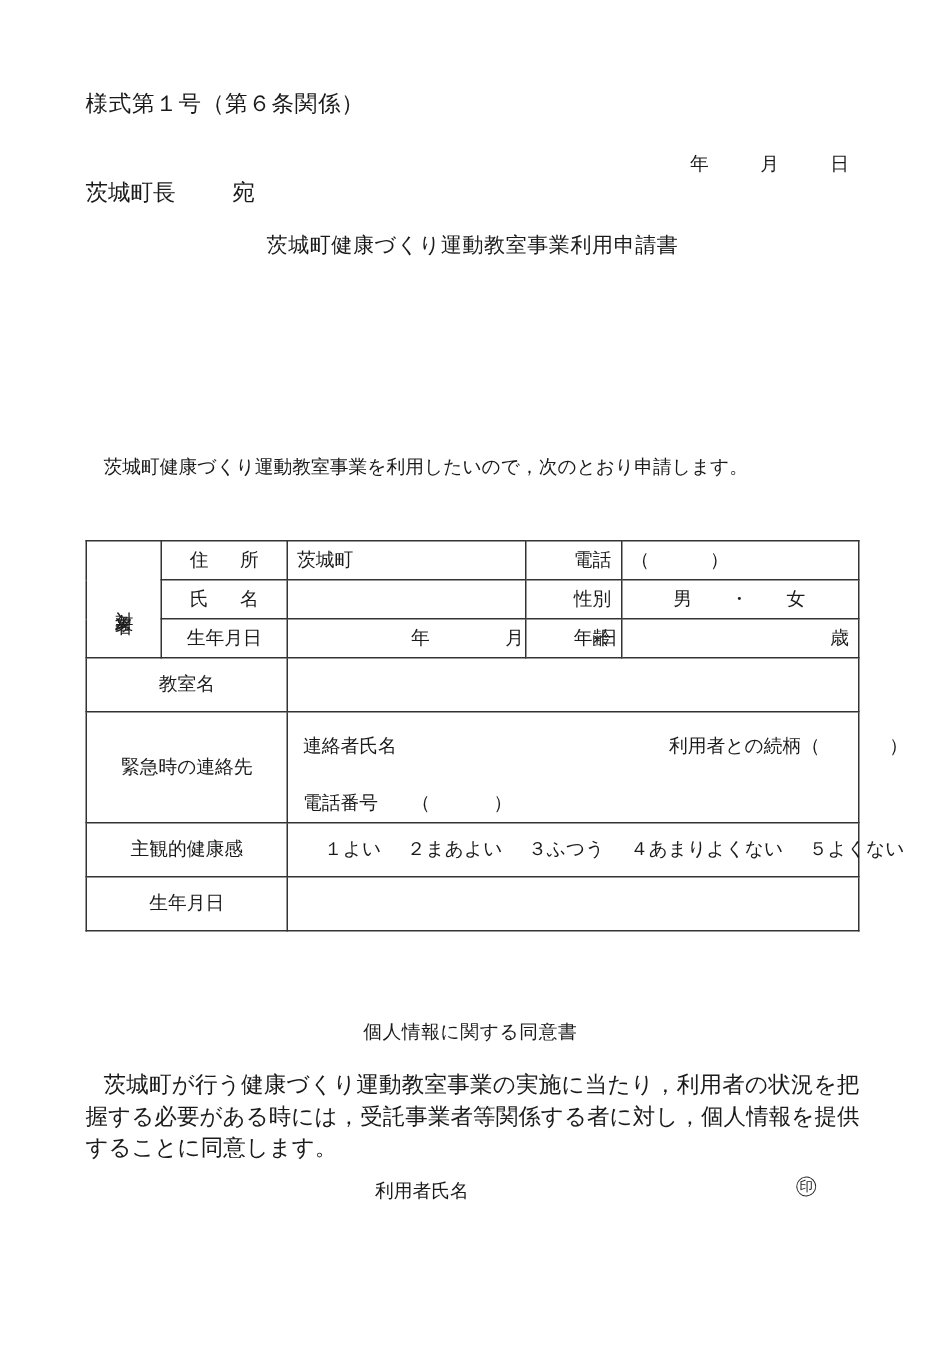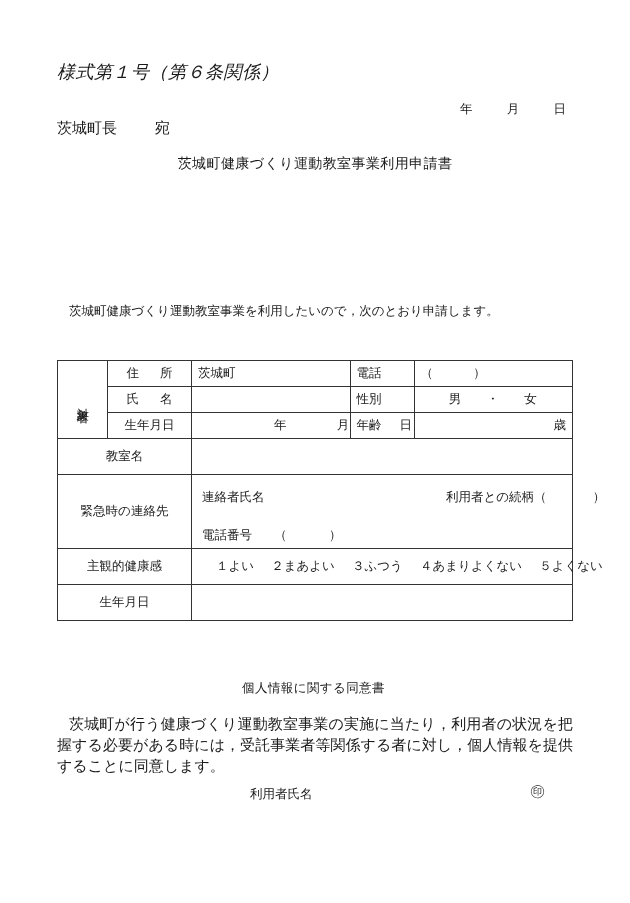--- a/index.html
+++ b/index.html
@@ -21,24 +21,23 @@
     width: 630px;
     height: 903px;
     background: #fff;
   }
 
   
   .form-no {
     position: absolute;
     left: 57px;
     top: 60px;
-    font-size: 18px;
+    font-size: 15px;
     letter-spacing: 0.5px;
     white-space: nowrap;
-    font-style: italic;
   }
   .date-line {
     position: absolute;
     left: 460px;
     top: 101px;
     font-size: 12.5px;
     white-space: nowrap;
   }
   .date-line span { display: inline-block; }
   .date-gap { width: 28px; }
@@ -111,21 +110,21 @@
   .vert-text {
     writing-mode: vertical-rl;
     text-orientation: upright;
     letter-spacing: 2px;
     display: inline-block;
     line-height: 1;
     font-size: 12.5px;
   }
   .c-lbl { width: 71px; text-align: center; }
   .c-lbl-wide { width: 108px; text-align: center; }
-  .c-lbl2 { width: 51px; text-align: left; }
+  .c-lbl2 { width: 51px; text-align: right; }
   .lbl-spread {
     display: inline-flex;
     justify-content: space-between;
     width: 46px;
   }
   .row-h1 { height: 26px; }
   .row-h2 { height: 36px; }
   .row-h3 { height: 74px; }
 
   .ymd {

